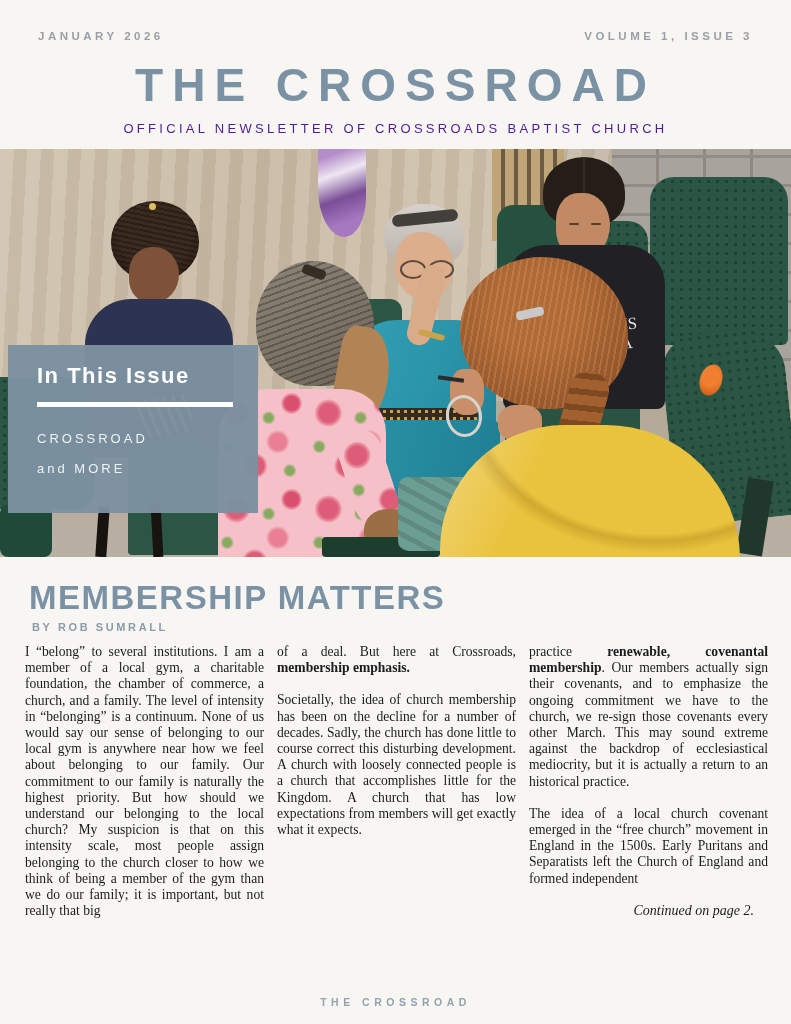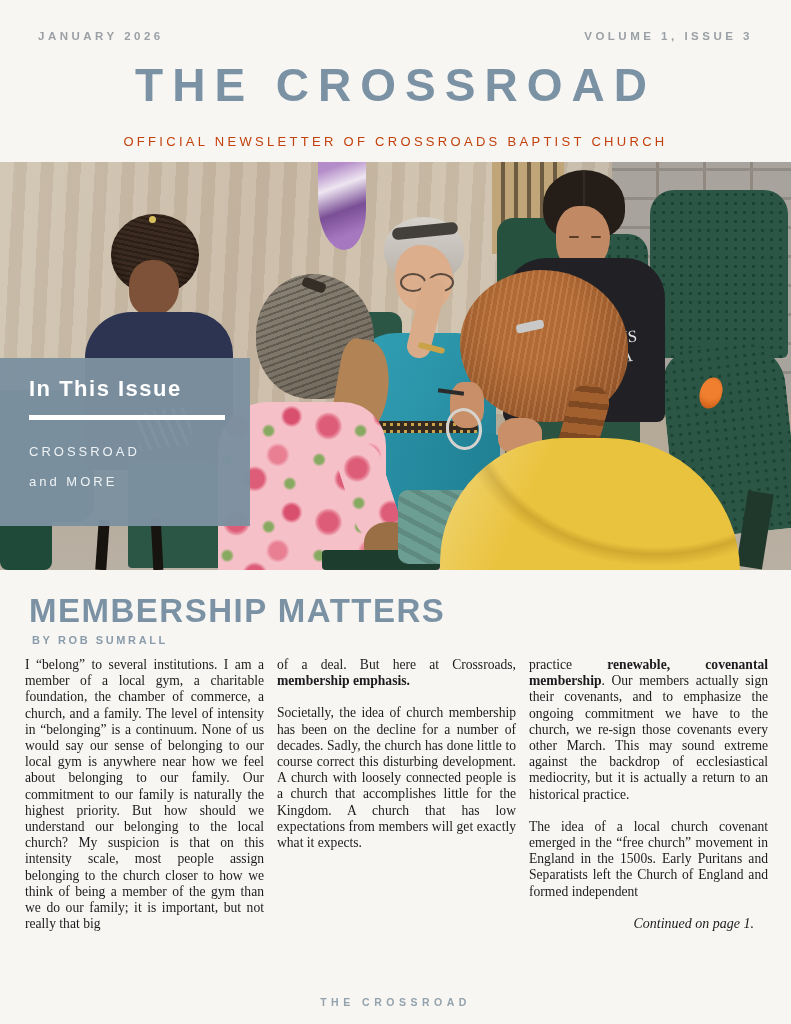--- a/index.html
+++ b/index.html
@@ -5,21 +5,21 @@
   html,body{margin:0;padding:0;}
   body{
     width:791px;height:1024px;position:relative;overflow:hidden;
     background:#f7f6f3;
     font-family:"Liberation Sans",sans-serif;
   }
   
   .header-row{display:flex;justify-content:space-between;align-items:flex-start;
     padding:30px 38px 0 38px;font-size:11.5px;letter-spacing:3.5px;color:#9aa0a5;font-weight:600;}
   .masthead{ text-align:center;color:#7b92a5;font-size:46px;letter-spacing:9px;font-weight:700;margin:16px 0 0 0;}
-  .subtitle{text-align:center;color:#c2410c;font-size:13px;letter-spacing:3.3px;margin-top:22px;font-weight:500;}
+  .subtitle{text-align:center;color:#4c1d95;font-size:13px;letter-spacing:3.3px;margin-top:9px;font-weight:500;}
 
   
   .photo{position:relative;width:791px;height:408px;margin-top:13px;overflow:hidden;
     background:linear-gradient(100deg,#cfc3af 0%,#c7b8a3 30%,#cec0ab 55%,#bdb2a2 78%,#b0a89c 100%);}
   .photo *{position:absolute;}
   .wall-streaks{left:0;top:0;width:100%;height:100%;
     background:repeating-linear-gradient(93deg,rgba(255,255,255,.09) 0 14px,rgba(120,100,80,.08) 14px 27px);}
   .brick{left:612px;top:0;width:179px;height:238px;background:#a8a49d;
     background-image:repeating-linear-gradient(0deg,transparent 0 26px,#918d85 26px 29px),
       repeating-linear-gradient(90deg,transparent 0 44px,#91897f 44px 47px);}
@@ -125,21 +125,21 @@
   .yw-braid{left:118px;top:112px;width:40px;height:135px;border-radius:22px;background:#a2602f;transform:rotate(16deg);
     background-image:repeating-linear-gradient(-10deg,rgba(60,30,10,.35) 0 6px,transparent 6px 16px);}
   .yw-ear{left:12px;top:112px;width:34px;height:46px;border-radius:40%;background:#c88f68;}
   .yw-temple{left:0;top:120px;width:26px;height:4px;background:#2b2b2b;transform:rotate(8deg);}
   .yw-hoop{left:8px;top:138px;width:30px;height:36px;border:3px solid #d6d3cf;border-radius:50%;transform:rotate(-8deg);}
   .yw-neck{left:60px;top:148px;width:44px;height:36px;border-radius:40%;background:#c88f68;}
   .yw-body{left:2px;top:168px;width:300px;height:140px;border-radius:130px 140px 6px 10px;background:#eac33e;
     background-image:linear-gradient(115deg,rgba(255,255,255,.28) 4%,transparent 32%),
       radial-gradient(ellipse at 72% -24%,transparent 58%,rgba(140,100,10,.28) 61%,transparent 66%);}
   
-  .issue-box{left:0;top:196px;width:250px;height:168px;background:rgba(124,145,160,.97);
+  .issue-box{left:8px;top:196px;width:250px;height:168px;background:rgba(124,145,160,.97);
     box-sizing:border-box;padding:18px 0 0 29px;}
   .issue-box *{position:static;}
   .issue-title{color:#ffffff;font-size:22px;font-weight:700;letter-spacing:1.5px;}
   .issue-divider{display:block;width:196px;height:5px;background:#ffffff;margin-top:13px;}
   .issue-items{margin-top:17px;}
   .issue-item{color:#eef2f4;font-size:13px;letter-spacing:3px;line-height:30px;font-weight:500;}
 
   
   .article{padding:0 23px 0 25px;}
   .article-title{color:#7b92a5;font-size:33px;font-weight:700;letter-spacing:1.5px;margin:22px 0 0 4px;}
@@ -264,18 +264,18 @@
     <div class="col">
       <p>I “belong” to several institutions. I am a member of a local gym, a charitable foundation, the chamber of commerce, a church, and a family. The level of intensity in “belonging” is a continuum. None of us would say our sense of belonging to our local gym is anywhere near how we feel about belonging to our family. Our commitment to our family is naturally the highest priority. But how should we understand our belonging to the local church? My suspicion is that on this intensity scale, most people assign belonging to the church closer to how we think of being a member of the gym than we do our family; it is important, but not really that big</p>
     </div>
     <div class="col">
       <p><span>of a deal. But here at Crossroads, </span><b>membership emphasis.</b></p>
       <p>Societally, the idea of church membership has been on the decline for a number of decades. Sadly, the church has done little to course correct this disturbing development. A church with loosely connected people is a church that accomplishes little for the Kingdom. A church that has low expectations from members will get exactly what it expects.</p>
     </div>
     <div class="col">
       <p><span>practice </span><b>renewable, covenantal membership</b><span>. Our members actually sign their covenants, and to emphasize the ongoing commitment we have to the church, we re-sign those covenants every other March. This may sound extreme against the backdrop of ecclesiastical mediocrity, but it is actually a return to an historical practice.</span></p>
       <p>The idea of a local church covenant emerged in the “free church” movement in England in the 1500s. Early Puritans and Separatists left the Church of England and formed independent</p>
-      <p class="continued">Continued on page 1.</p>
+      <p class="continued">Continued on page 2.</p>
     </div>
   </div>
 </div>
 
 <div class="footer">THE CROSSROAD</div>
 
 </body></html>

